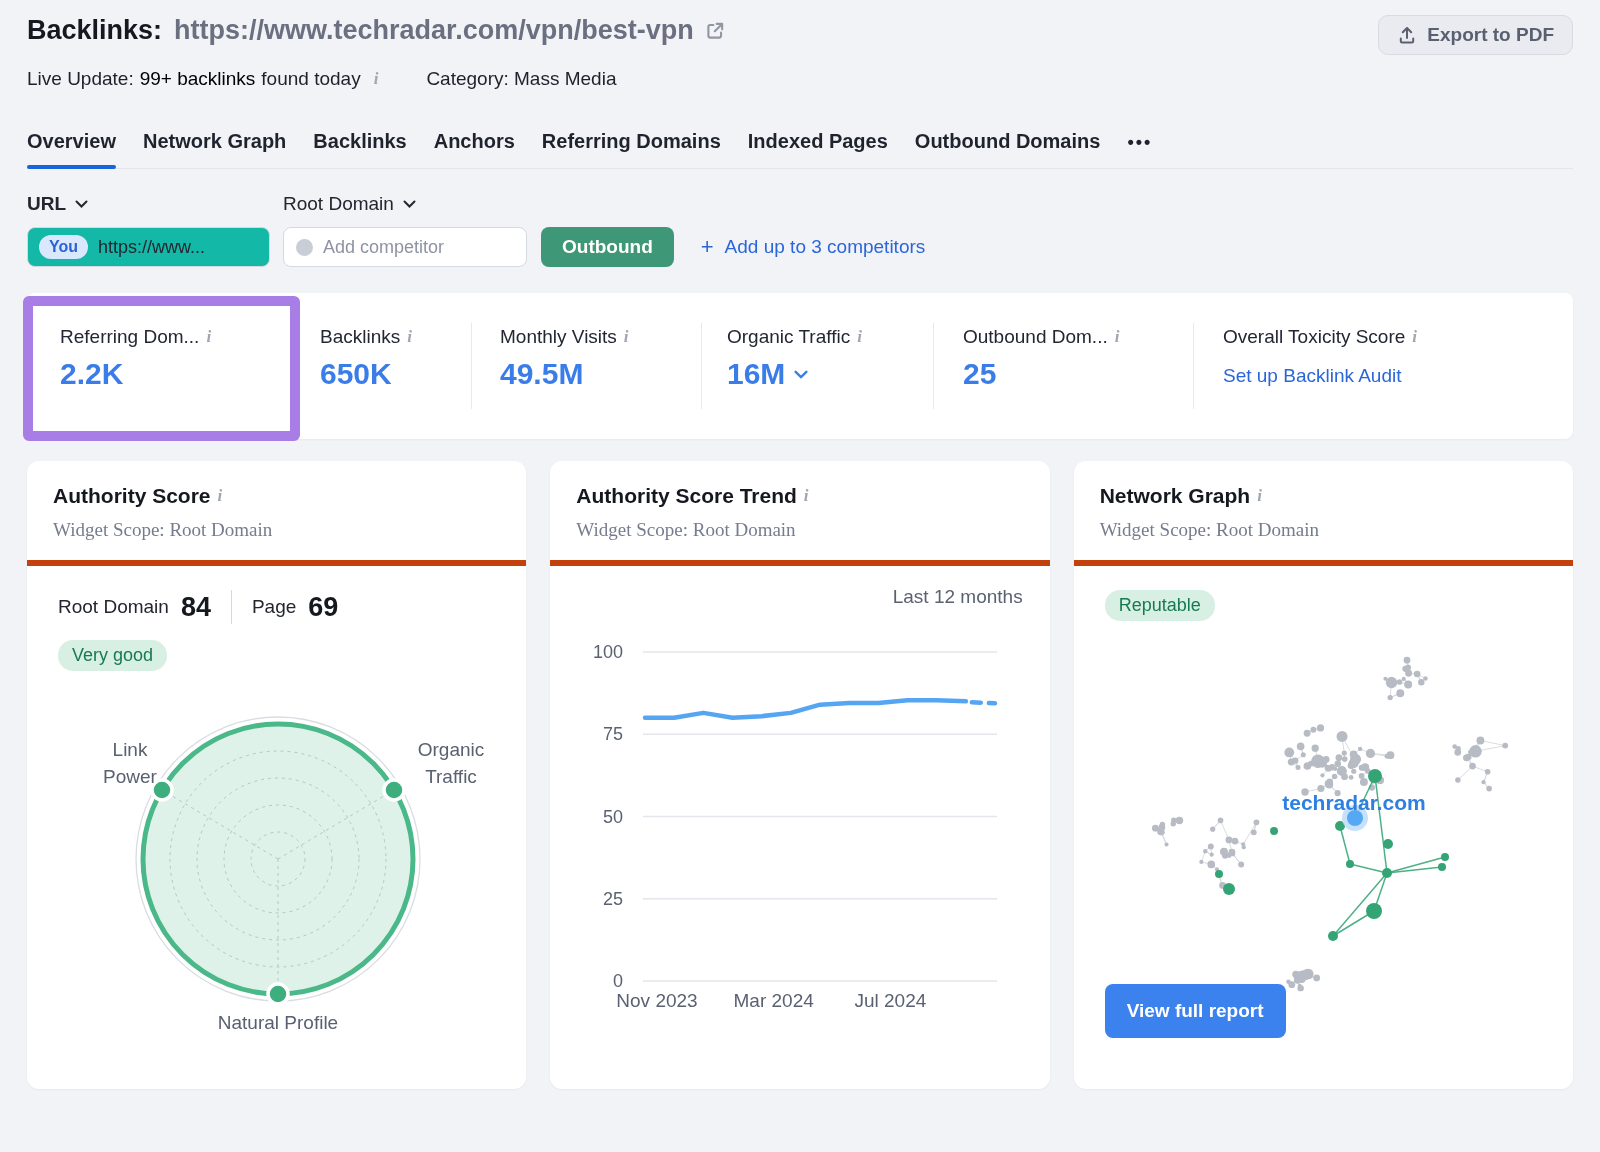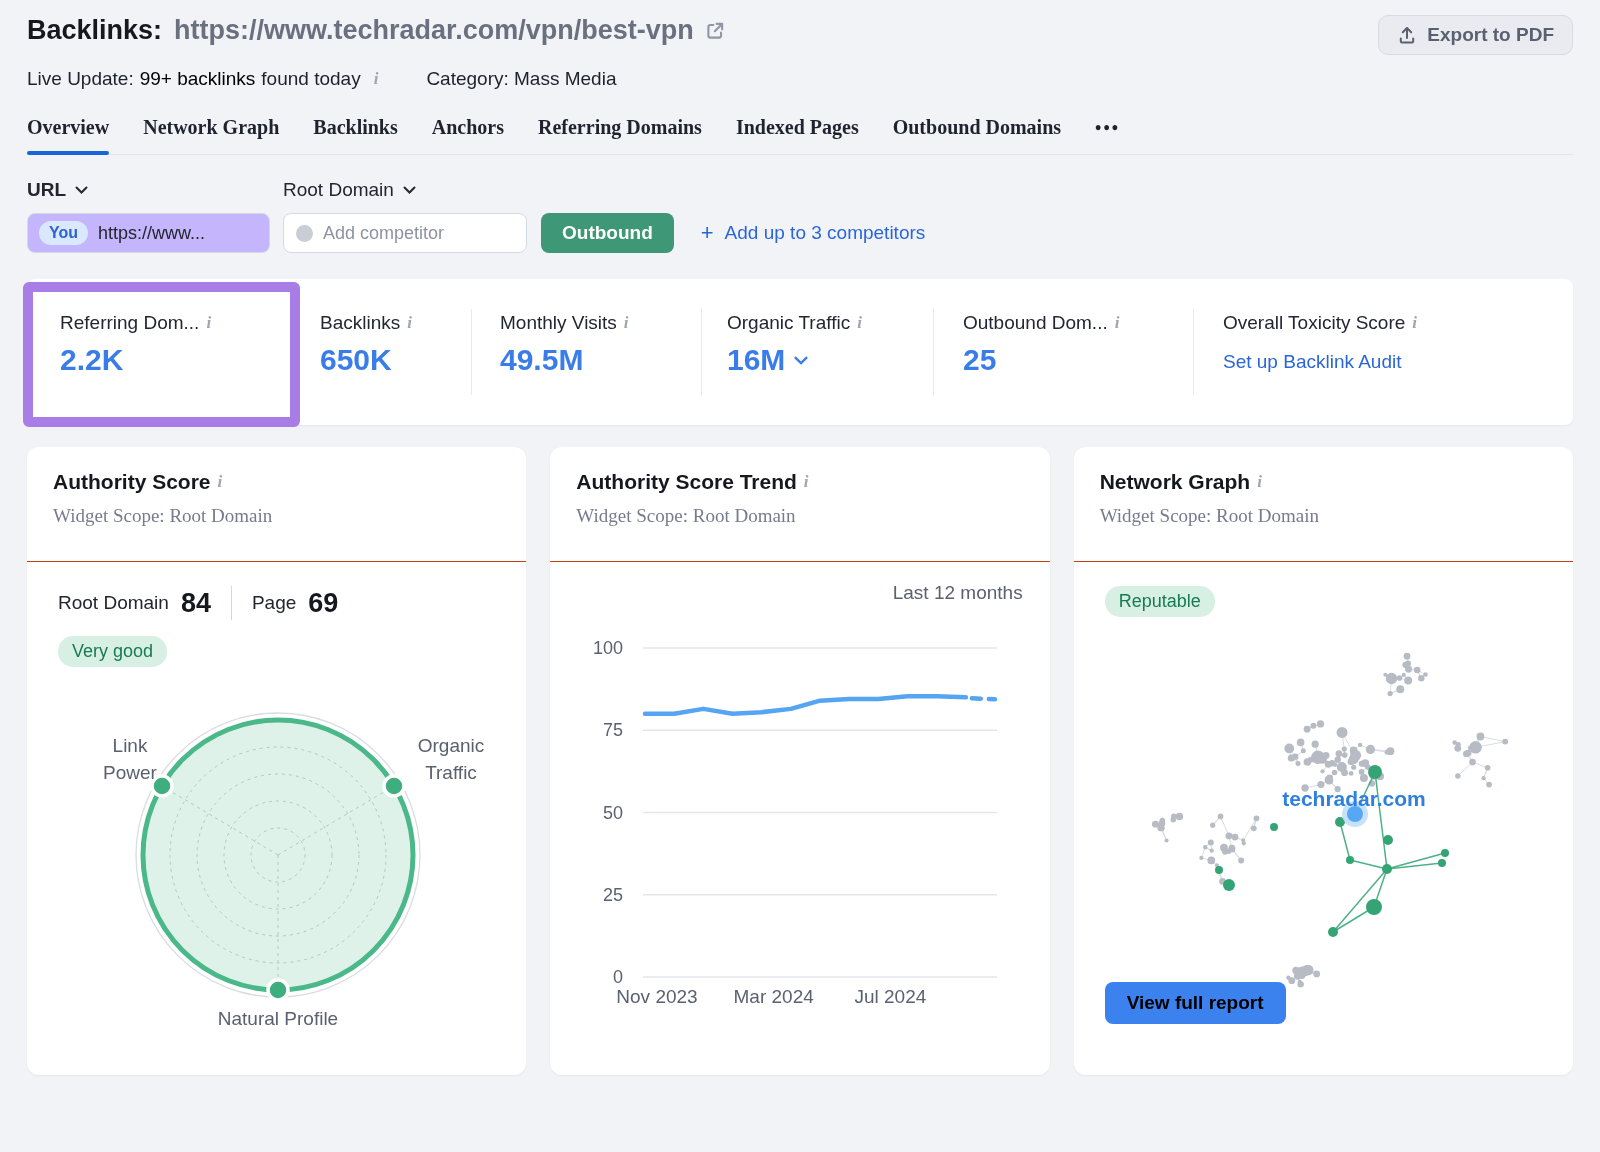--- a/index.html
+++ b/index.html
@@ -19,31 +19,31 @@
   .title-url { font-size:27px; font-weight:600; color:#6b7080; display:flex; align-items:center; gap:10px; }
   .export-btn { display:flex; align-items:center; gap:10px; background:#e9ebf0; border:1px solid #d8dbe2;
     border-radius:10px; padding:8px 18px; font-size:19px; font-weight:600; color:#596070; cursor:pointer; }
   .subheader { display:flex; gap:48px; margin-top:13px; font-size:19px; color:#1d212b; align-items:center; }
   .live-chunk { display:flex; align-items:center; gap:6px; }
   .blue-link { color:#000000; cursor:pointer; text-decoration:none; }
   .info-i { font-family:"Liberation Serif","DejaVu Serif",serif; font-style:italic; font-weight:700;
     color:#a0a6b1; font-size:17px; margin-left:7px; }
 
   
-  .tabs { display:flex; gap:34px; margin-top:26px; border-bottom:1px solid #e3e5eb; align-items:flex-end;font-family:Liberation Serif, serif; }
+  .tabs { display:flex; gap:27px; margin-top:40px; border-bottom:1px solid #e3e5eb; align-items:flex-end; }
   .tab { font-size:20px; font-weight:600; color:#1f232e; padding-bottom:15px; position:relative; cursor:pointer; white-space:nowrap; }
   .tab.active::after { content:""; position:absolute; left:0; right:0; bottom:-1px; height:4px; background:#1765d8; border-radius:3px; }
   .tab-more { letter-spacing:2px; font-size:18px; }
 
   
   .filter-labels { display:flex; margin-top:24px; font-size:19px; font-weight:500; color:#23262f; }
   .filter-label { display:flex; align-items:center; gap:9px; cursor:pointer; }
   .filter-label:first-child { width:256px;font-weight:bold; }
   .inputs-row { display:flex; margin-top:12px; align-items:center; }
-  .you-pill { width:243px; height:40px; border:1px solid #d5d9e1; border-radius:8px; background:#c4b5fd;
+  .you-pill { width:243px; height:40px; border:1px solid #d5d9e1; border-radius:8px; background:#14b8a6;
     display:flex; align-items:center; gap:10px; padding:0 11px; cursor:text; }
   .you-badge { background:#d9e8fc; color:#2c62d4; font-weight:700; font-size:16px; border-radius:12px; padding:3px 10px; }
   .you-url { font-size:18px; color:#23262f; }
   .competitor-input { width:244px; height:40px; margin-left:13px; border:1px solid #d5d9e1; border-radius:8px;
     background:#fff; display:flex; align-items:center; gap:10px; padding:0 12px; cursor:text; }
   .gray-dot { width:17px; height:17px; border-radius:50%; background:#c9cdd5; flex:none; }
   .placeholder { color:#8d93a2; font-size:18px; }
   .compare-btn { margin-left:14px; background:#3e9878; color:#fff; font-size:19px; font-weight:700;
     border:none; border-radius:8px; padding:9px 21px; cursor:pointer; }
   .add-link { margin-left:27px; color:#2b66d9; font-size:19px; font-weight:500; display:flex; align-items:center; gap:11px; cursor:pointer; }
@@ -57,39 +57,39 @@
   .metric-value { margin-top:9px; font-size:30px; font-weight:700; color:#3a7de9; display:flex; align-items:center; gap:9px; }
   .audit-link { margin-top:17px; font-size:19px; color:#2b66d9; cursor:pointer; }
   .vdiv { position:absolute; top:30px; height:86px; width:1px; background:#e7e9ee; }
   .purple-box { position:absolute; left:-4px; top:3px; width:277px; height:145px;
     border:10px solid #a87de6; border-radius:6px; pointer-events:none; z-index:5; }
 
   
   .cards-row { display:flex; gap:24px; margin-top:22px; }
   .card { flex:1; background:#fff; border-radius:12px; box-shadow:0 1px 2px rgba(25,30,45,.05);
     height:628px; position:relative; overflow:hidden; }
-  .card-header { padding:23px 26px 34px; border-bottom:1px solid #c2410c; }
+  .card-header { padding:23px 26px 19px; border-bottom:6px solid #c2410c; }
   .card-title { font-size:21px; font-weight:700; color:#15181f; display:flex; align-items:center; }
   .card-scope { margin-top:11px; font-size:19px; color:#767c8e;font-family:Liberation Serif, serif; }
 
   .score-row { display:flex; align-items:center; margin:24px 0 0 31px; font-size:19px; color:#23262f; }
   .score-num { font-size:27px; font-weight:700; color:#15181f; margin-left:12px; }
   .score-vdiv { width:1px; height:34px; background:#d3d7df; margin:0 20px; }
   .badge-green { display:inline-flex; background:#d8f0e3; color:#177a54; font-size:18px; font-weight:500;
     border-radius:15px; padding:5px 14px; }
   .as-badge { margin:16px 0 0 31px; }
   .net-badge { margin:24px 0 0 31px; }
 
   .range-label { margin:20px 27px 0 0; text-align:right; font-size:19px; color:#5a6170; }
 
   svg { display:block; }
   .radar-wrap { margin-top:10px; }
 
-  .view-report-btn { position:absolute; left:31px; bottom:51px; background:#3b82ee; color:#000000; font-size:19px;
-    font-weight:700; border:none; border-radius:8px; padding:10px 22px; cursor:pointer; z-index:4; }
+  .view-report-btn { position:absolute; left:31px; bottom:51px; background:#3b82ee; color:#ffffff; font-size:19px;
+    font-weight:700; border:none; border-radius:8px; padding:16px 22px; cursor:pointer; z-index:4; }
   .chev { flex:none; }
 </style>
 </head>
 <body>
 
 <div class="page">
 
   <div class="header-row">
     <div class="title-line">
       <span class="title-prefix">Backlinks:</span>

